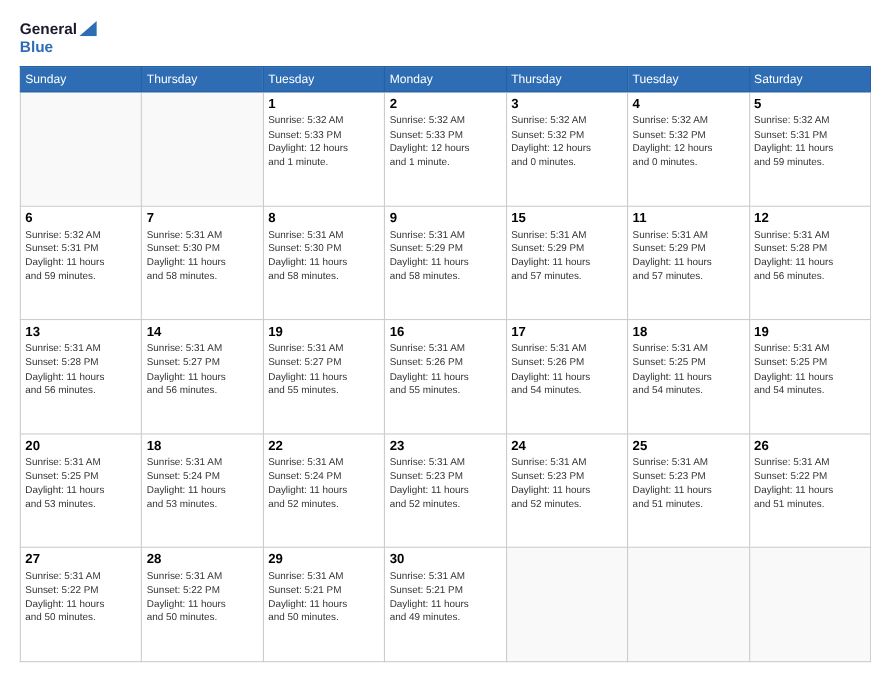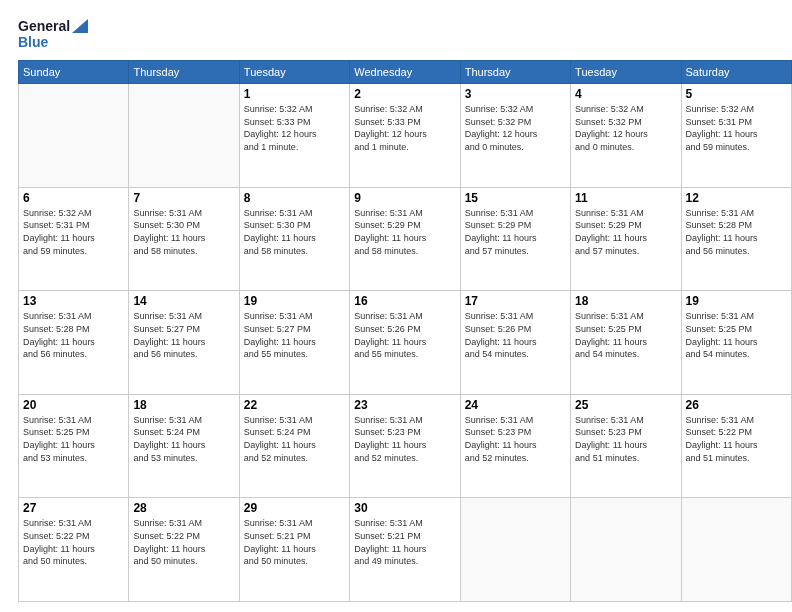--- a/index.html
+++ b/index.html
@@ -104,21 +104,21 @@
       <div class="title-location"></div>
     </div>
   </div>
 
   <table class="calendar">
     <thead>
       <tr id="header-row">
           <th>Sunday</th>
           <th>Thursday</th>
           <th>Tuesday</th>
-          <th>Wednesday</th>
+          <th>Monday</th>
           <th>Thursday</th>
           <th>Tuesday</th>
           <th>Saturday</th>
         </tr>
     </thead>
     <tbody id="calendar-body">
         <tr>
           <td class="empty"></td>
           <td class="empty"></td>
           <td>

